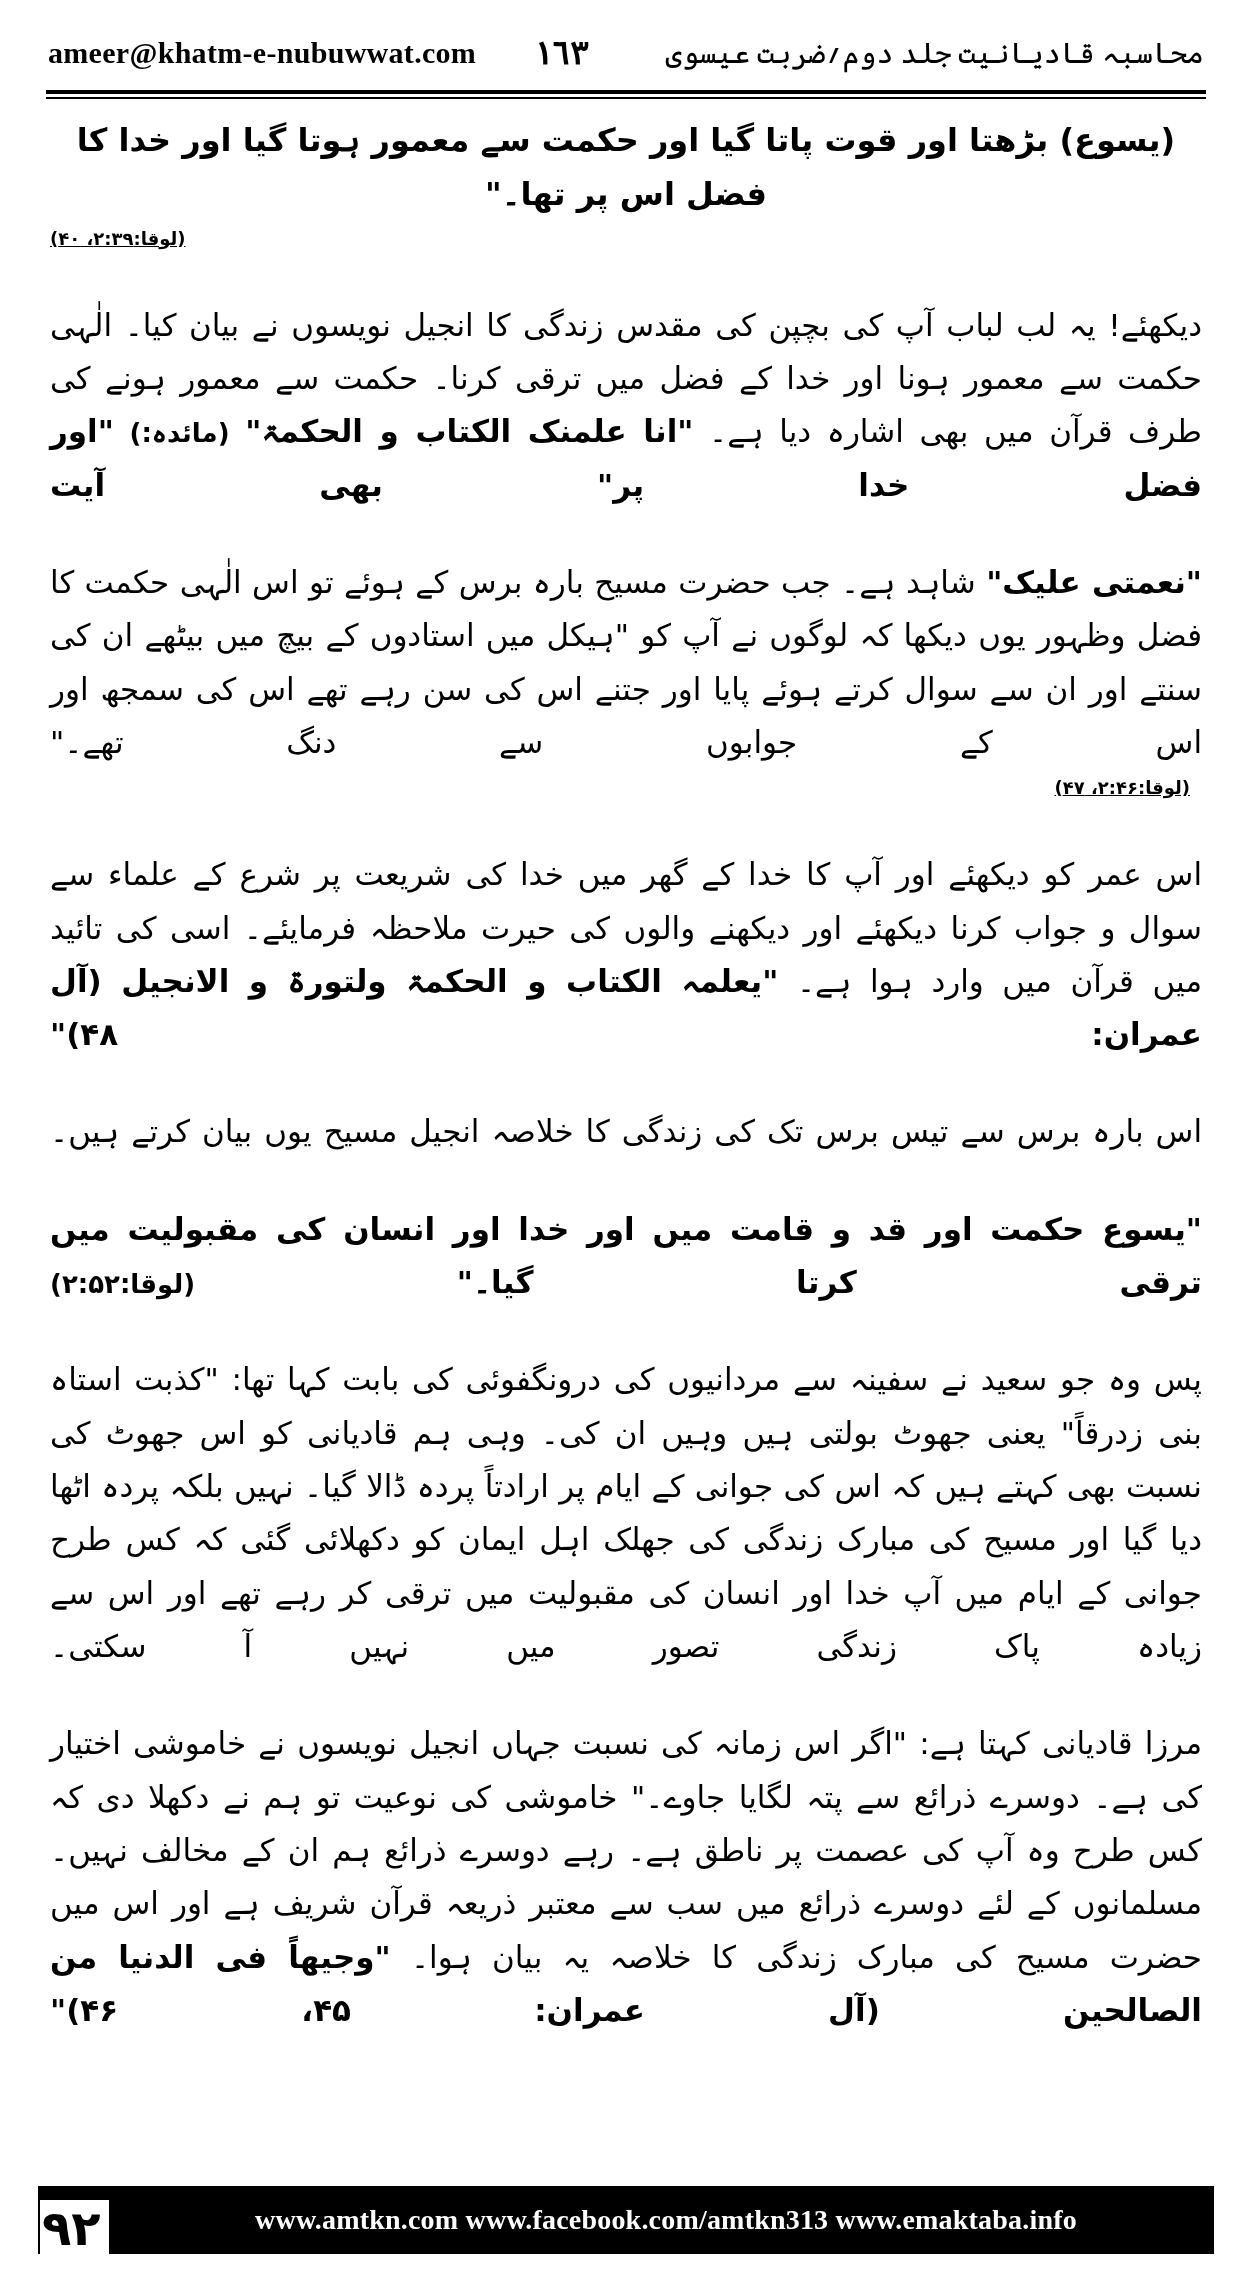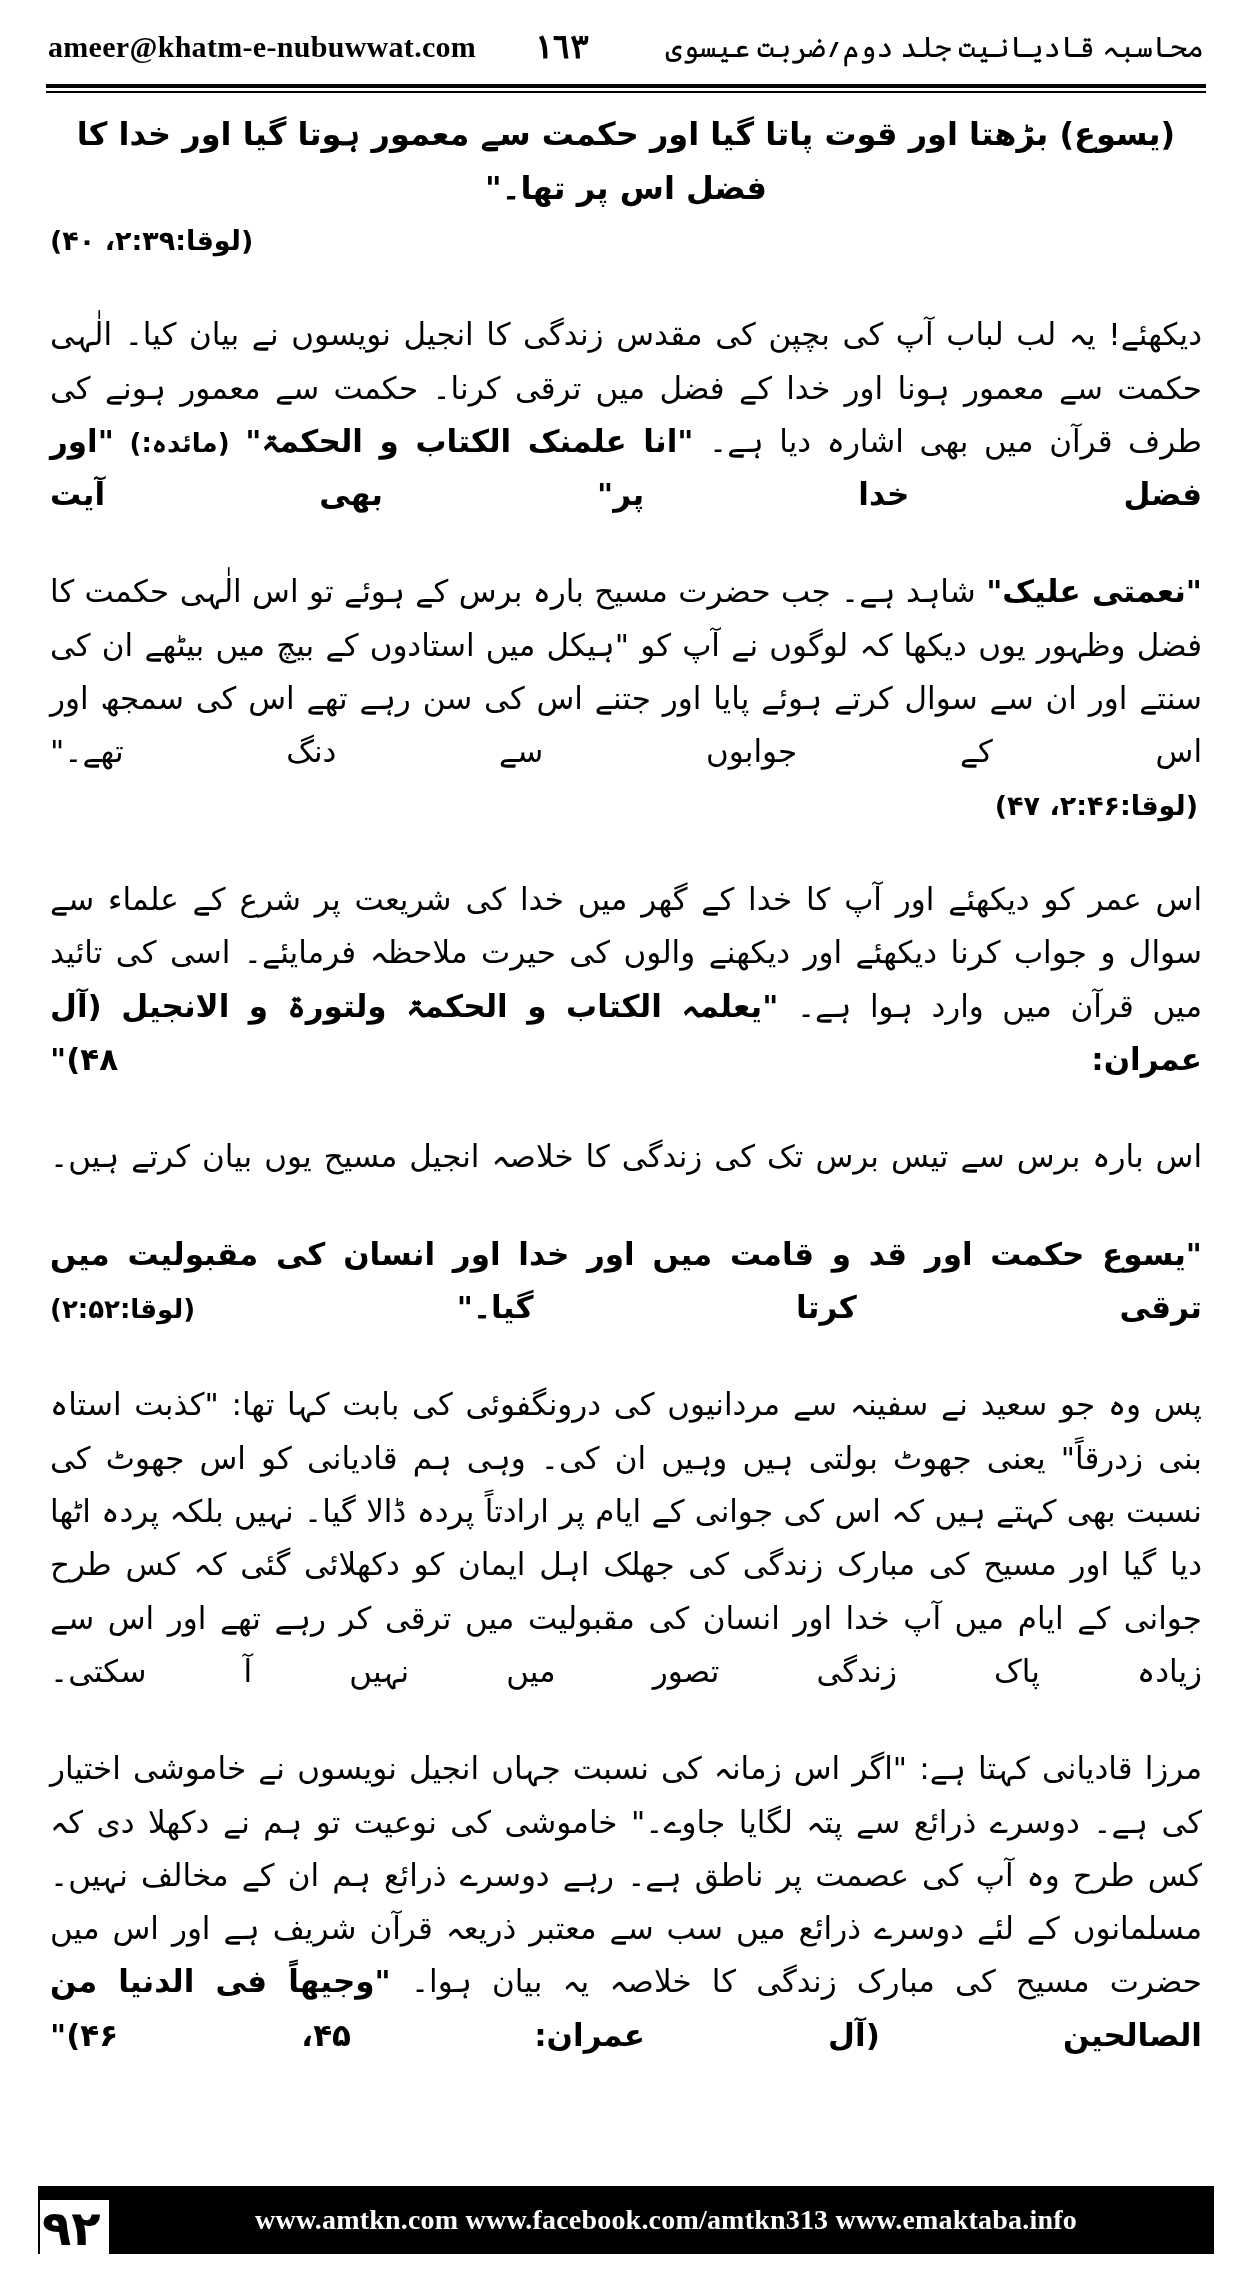--- a/index.html
+++ b/index.html
@@ -14,21 +14,21 @@
     color: #000000;
     position: relative;
     overflow: hidden;
   }
 
   .page {
     width: 1252px;
     height: 2280px;
     position: relative;
     box-sizing: border-box;
-    padding: 12px 38px;
+    padding: 18px 38px;
   }
 
   
   .header {
     position: relative;
     height: 70px;
     direction: ltr;
     display: flex;
     align-items: center;
     justify-content: space-between;
@@ -82,26 +82,27 @@
   }
   .quote-lead {
     font-size: 32px;
     font-weight: bold;
     text-align: center;
     text-align-last: center;
     line-height: 1.7;
     margin-bottom: 2px;
   }
   .ref-line {
-    font-size: 27px;
+    font-size: 18px;
     font-weight: bold;
     text-align: left;
     text-align-last: left;
     direction: rtl;
-    margin: 0 4px 8px 0;
+    margin: 0 12px 8px 0;
+    text-decoration: underline;
   }
   .ref-right {
     text-align: left;
     text-align-last: right;
   }
   .para {
     text-indent: 0;
     margin-top: 44px;
   }
   .arabic {

